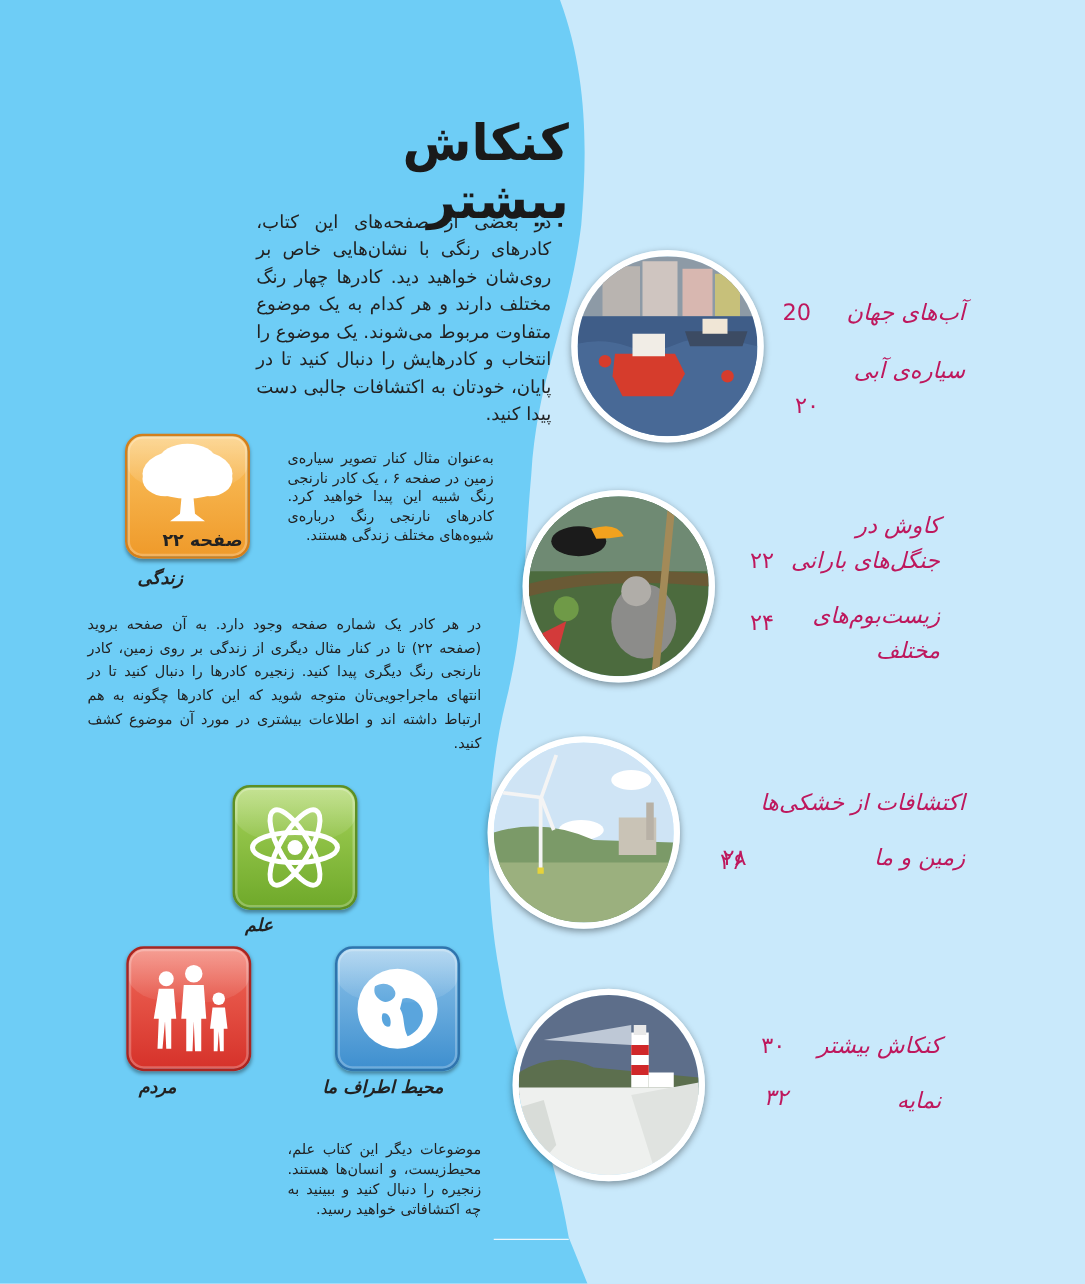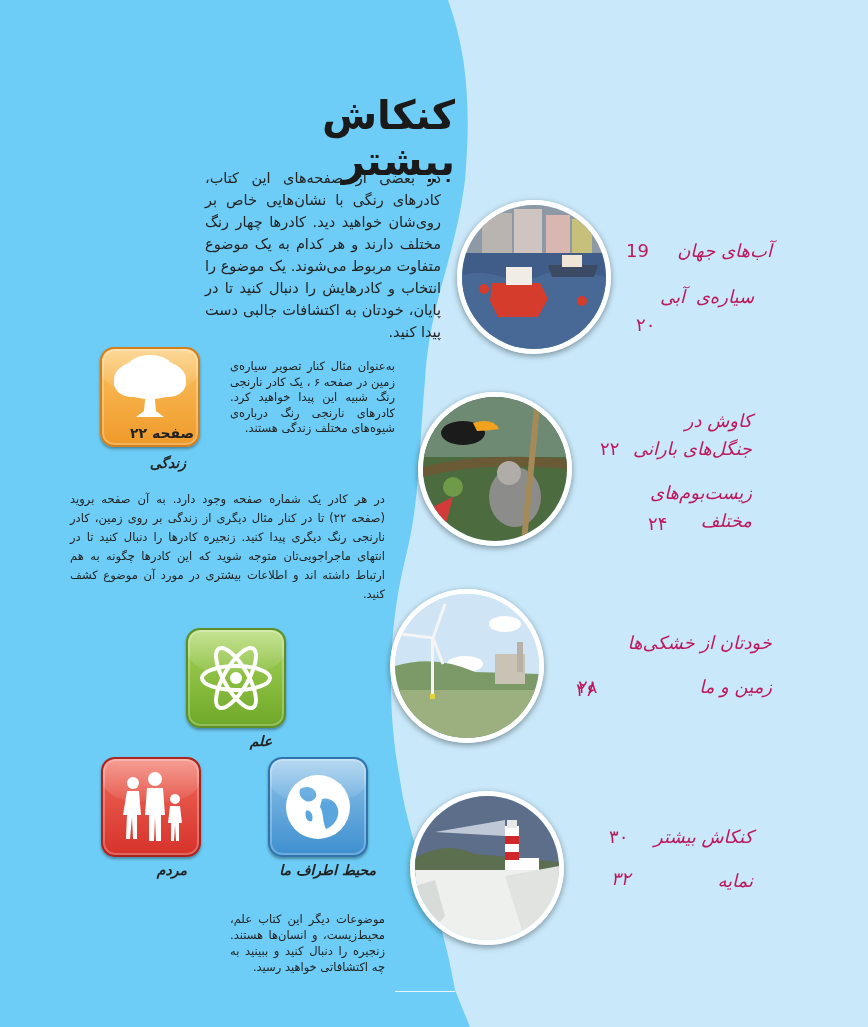--- a/index.html
+++ b/index.html
@@ -13,21 +13,21 @@
   .note2 { position:absolute; left:70px; top:490px; width:315px; font-size:11.5px; line-height:19px; }
   .note3 { position:absolute; left:230px; top:911px; width:155px; font-size:11.5px; line-height:16px; }
   .tile { position:absolute; width:96px; height:96px; border-radius:14px; box-shadow: 0 2px 3px rgba(0,0,0,0.35), inset 0 0 0 2px rgba(255,255,255,0.25); overflow:hidden; }
   .tile::after { content:""; position:absolute; left:0; top:0; right:0; height:45%; background:linear-gradient(rgba(255,255,255,0.35), rgba(255,255,255,0.05)); border-radius:14px 14px 40% 40%/14px 14px 20px 20px; }
   .tile-life { left:100px; top:347px; background:linear-gradient(#fbc361,#ef9a2a); border:2px solid #d37f1c; }
   .tile-sci { left:186px; top:628px; background:linear-gradient(#a6d35a,#6fa92a); border:2px solid #5d8f24; }
   .tile-env { left:268px; top:757px; background:linear-gradient(#8fc4ea,#3e8fcf); border:2px solid #2f74ad; }
   .tile-ppl { left:101px; top:757px; background:linear-gradient(#f06a5a,#d6322a); border:2px solid #a92520; }
   .tile svg { position:absolute; left:0; top:0; }
   .tile-page { position:absolute; left:0; right:0; bottom:4px; text-align:center; font-weight:bold; font-size:14px; color:#222; direction:rtl; z-index:2;padding-left:24px; }
-  .tile-label { position:absolute; font-size:14px; font-weight:bold; font-style:italic; color:#222; direction:rtl; text-align:right; }
+  .tile-label { position:absolute; font-size:14px; font-weight:bold; font-style:italic; color:#222; direction:rtl; text-align:left; }
   .circle { position:absolute; width:144px; height:144px; border-radius:50%; border:5px solid #fff; box-shadow:0 2px 6px rgba(0,0,0,0.4); overflow:hidden; }
   .circle svg { display:block; }
   .toc { position:absolute; direction:rtl; font-size:18px; color:#be185d; font-style:italic; }
   .toc .num { position:absolute; font-style:normal; font-size:18px; }
   .bottom-line { position:absolute; left:395px; top:991px; width:60px; height:1px; background:#e9f6fd; }
 </style>
 </head>
 <body>
 
 <div class="bg-right"></div>
@@ -105,22 +105,22 @@
     <path d="M30,78 L78,78 L86,94 L76,112 L36,112 L28,96 Z" fill="#d63c2c"></path>
     <rect x="44" y="62" width="26" height="18" fill="#f1ede6"></rect>
     <path d="M86,60 L136,60 L132,72 L90,72 Z" fill="#3c4b63"></path>
     <rect x="100" y="50" width="20" height="12" fill="#f0e6d6"></rect>
     <circle cx="120" cy="96" r="5" fill="#d63c2c"></circle>
     <circle cx="22" cy="84" r="5" fill="#d63c2c"></circle>
   </svg>
 </div>
 <div class="toc" style="left:600px; top:240px; width:172px;">
   <div style="position:absolute; right:0; top:0;">آب‌های جهان</div>
-  <span class="num" style="left:26px; top:0;">19</span>
-  <div style="position:absolute; right:18px; top:46px;font-family:Liberation Mono, monospace;">سیاره‌ی آبی</div>
+  <span class="num" style="left:26px; top:0;">20</span>
+  <div style="position:absolute; right:0; top:46px;">سیاره‌ی آبی</div>
   <span class="num" style="left:36px; top:46px;margin-top:28px;">۲۰</span>
 </div>
 
 <div class="circle" style="left:418px; top:392px;">
   <svg width="144" height="144" viewBox="0 0 144 144">
     <rect width="144" height="144" fill="#4c6b3e"></rect>
     <rect width="144" height="60" fill="#6f8a73"></rect>
     <path d="M0,70 Q60,55 144,62 L144,72 Q60,64 0,80 Z" fill="#6a5a35"></path>
     <ellipse cx="40" cy="36" rx="22" ry="12" fill="#1b1b1b"></ellipse>
     <path d="M50,26 Q70,20 76,32 Q64,34 54,34 Z" fill="#f2a21e"></path>
@@ -130,39 +130,39 @@
     <path d="M10,110 L30,100 L22,130 Z" fill="#d33a3a"></path>
     <circle cx="30" cy="90" r="10" fill="#6f9a47"></circle>
   </svg>
 </div>
 <div class="toc" style="left:590px; top:410px; width:162px; height:120px;">
   <div style="position:absolute; right:0; top:0;">کاوش در</div>
   <div style="position:absolute; right:0; top:28px;">جنگل‌های بارانی</div>
   <span class="num" style="left:10px; top:28px;">۲۲</span>
   <div style="position:absolute; right:0; top:72px;">زیست‌بوم‌های</div>
   <div style="position:absolute; right:0; top:100px;">مختلف</div>
-  <span class="num" style="left:10px; top:103px;margin-left:48px;">۲۴</span>
+  <span class="num" style="left:10px; top:78px;">۲۴</span>
 </div>
 
 <div class="circle" style="left:390px; top:589px;">
   <svg width="144" height="144" viewBox="0 0 144 144">
     <rect width="144" height="80" fill="#cfe4f5"></rect>
     <ellipse cx="110" cy="30" rx="16" ry="8" fill="#fff"></ellipse>
     <ellipse cx="70" cy="70" rx="18" ry="8" fill="#fff"></ellipse>
     <path d="M0,72 Q40,60 80,78 L144,80 L144,144 L0,144 Z" fill="#7b9a68"></path>
     <rect y="96" width="144" height="48" fill="#9bb07e"></rect>
     <rect x="100" y="60" width="30" height="30" fill="#c9c3b6"></rect>
     <rect x="122" y="48" width="6" height="30" fill="#b8b1a6"></rect>
     <rect x="36" y="44" width="3" height="60" fill="#f4f4f4"></rect>
     <rect x="35" y="100" width="5" height="5" fill="#e6d23a"></rect>
     <path d="M38,44 L50,10 M38,44 L6,40 M38,44 L48,70" stroke="#f4f4f4" stroke-width="3"></path>
   </svg>
 </div>
 <div class="toc" style="left:572px; top:632px; width:200px;">
-  <div style="position:absolute; right:0; top:0;">خودتان از خشکی‌ها</div>
+  <div style="position:absolute; right:0; top:0;">اکتشافات از خشکی‌ها</div>
   <span class="num" style="left:4px; top:0;margin-top:47px;">۲۶</span>
   <div style="position:absolute; right:0; top:44px;">زمین و ما</div>
   <span class="num" style="left:6px; top:44px;">۲۸</span>
 </div>
 
 <div class="circle" style="left:410px; top:791px;">
   <svg width="144" height="144" viewBox="0 0 144 144">
     <rect width="144" height="70" fill="#5d6e8a"></rect>
     <path d="M20,36 L90,24 L90,40 Z" fill="#e8eef6" opacity="0.7"></path>
     <path d="M0,62 Q30,44 60,58 L144,66 L144,80 L0,80 Z" fill="#5c6f4e"></path>

